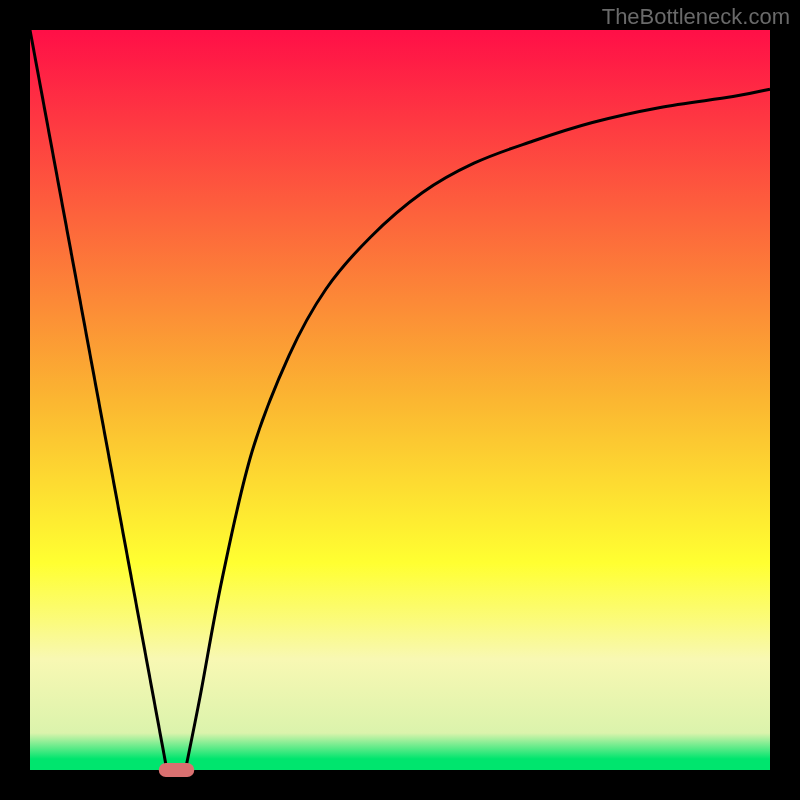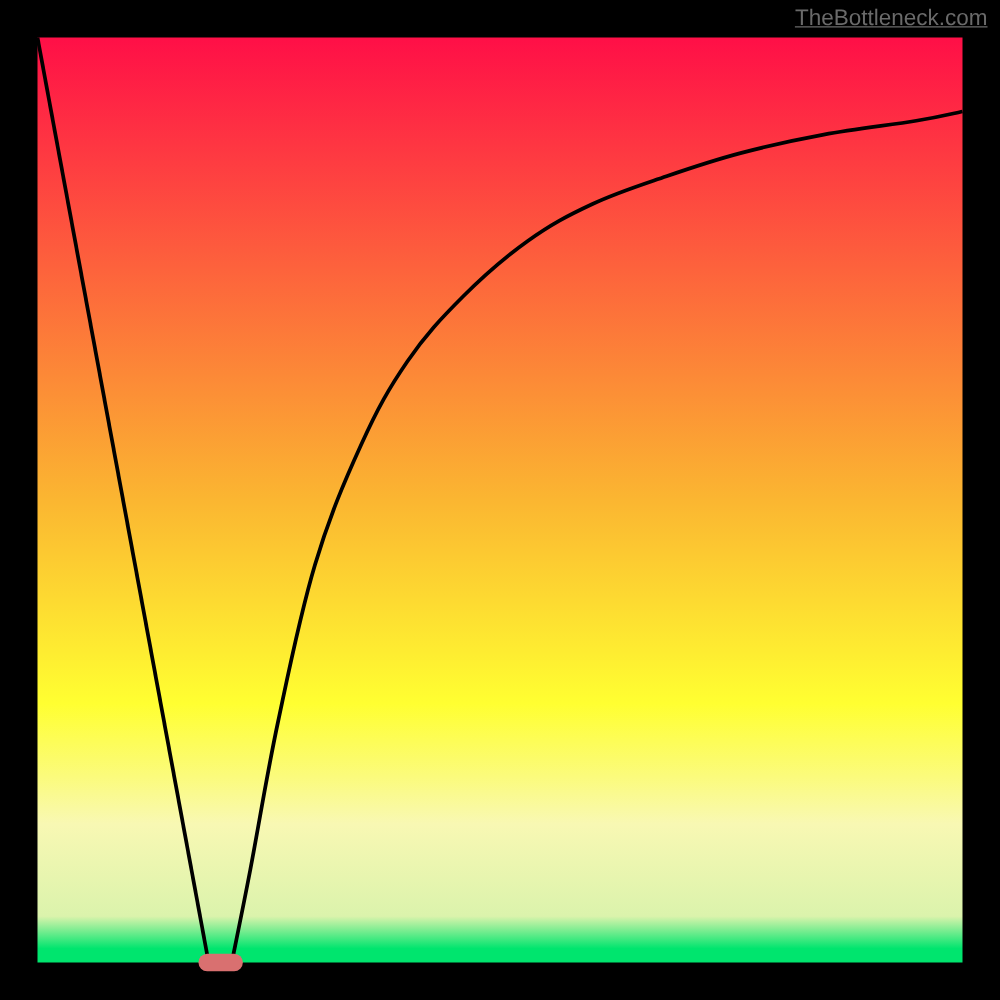--- a/index.html
+++ b/index.html
@@ -11,25 +11,24 @@
     width: 800px;
     height: 800px;
     position: relative;
     background: #000;
   }
   .watermark {
     position: absolute;
     top: 4px;
     right: 10px;
     font-family: Arial, sans-serif;
-    font-size: 18px;
+    font-size: 22px;
     color: #6a6a6a;
     font-weight: 500;
     z-index: 20;
-    text-decoration: underline;
   }
   svg {
     display: block;
   }
 </style>
 </head>
 <body>
 
 <div class="chart-container">
   <div class="watermark">TheBottleneck.com</div>

